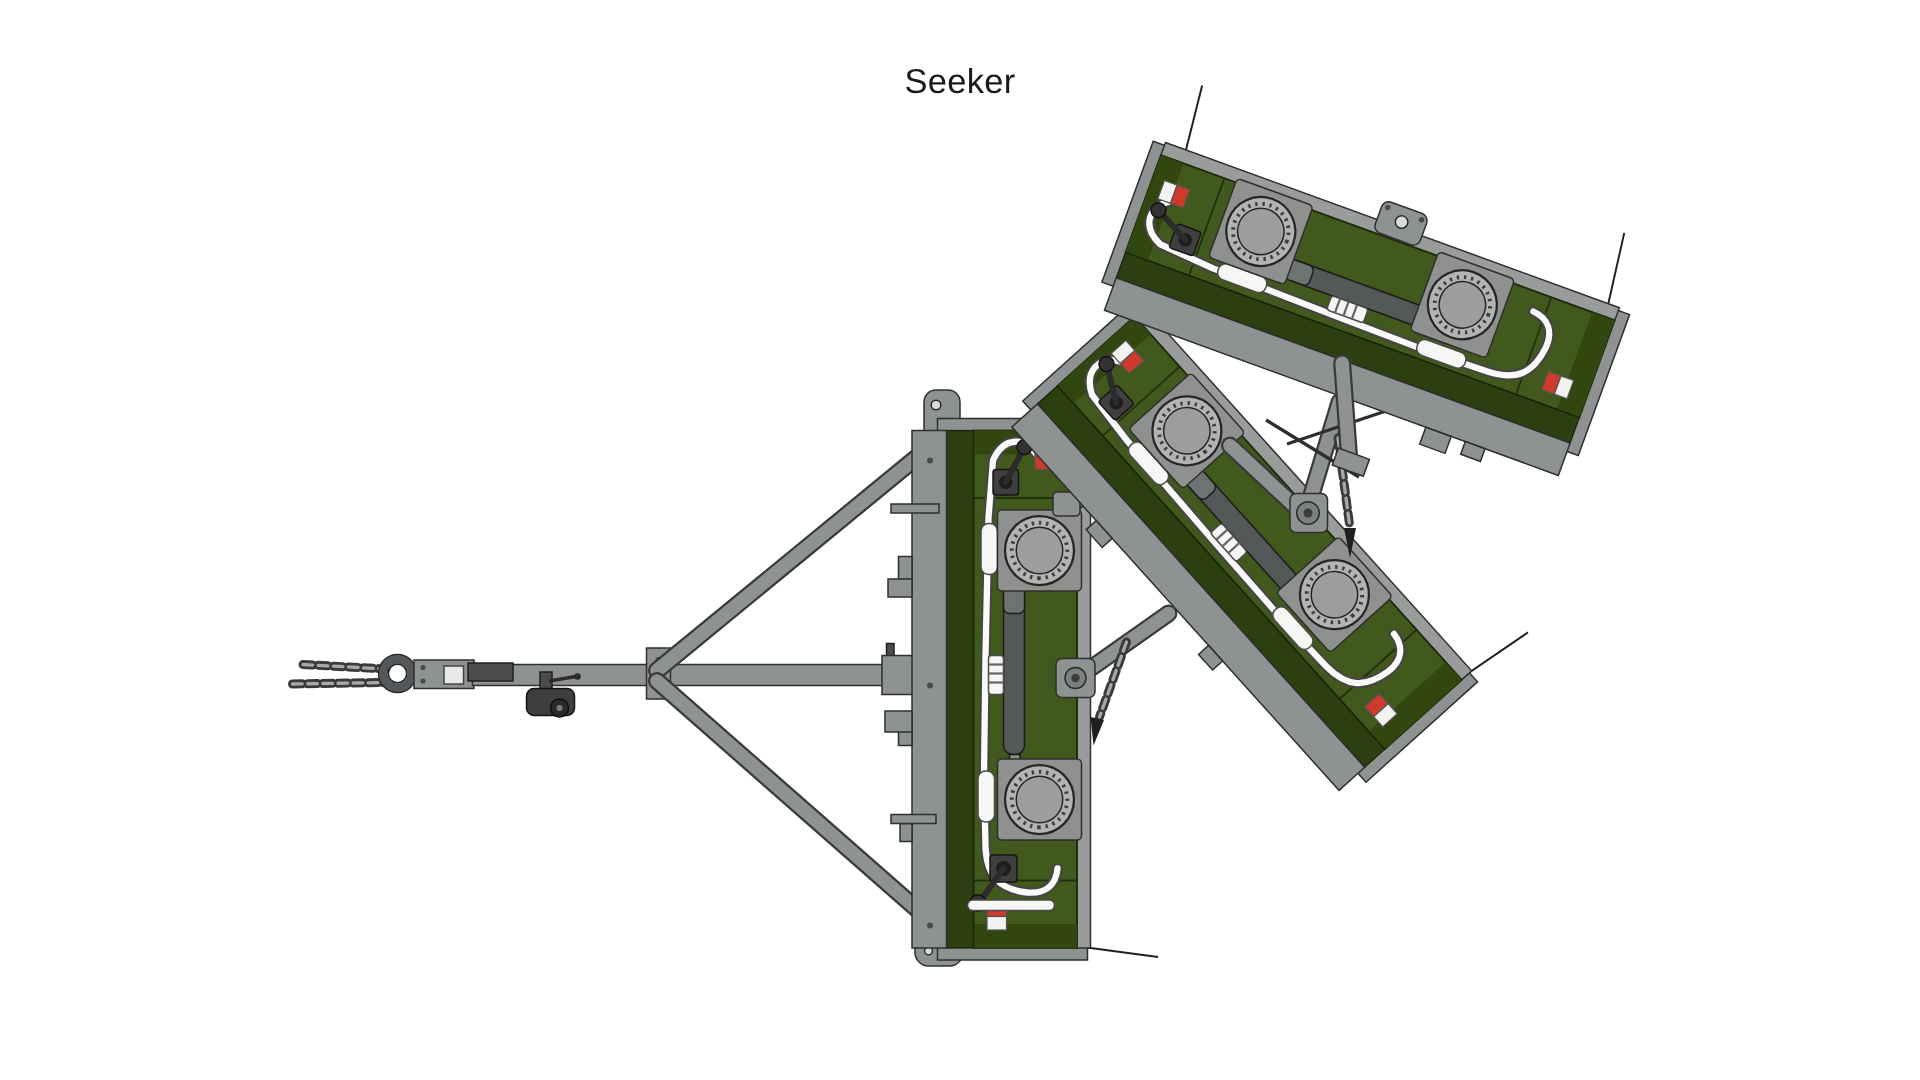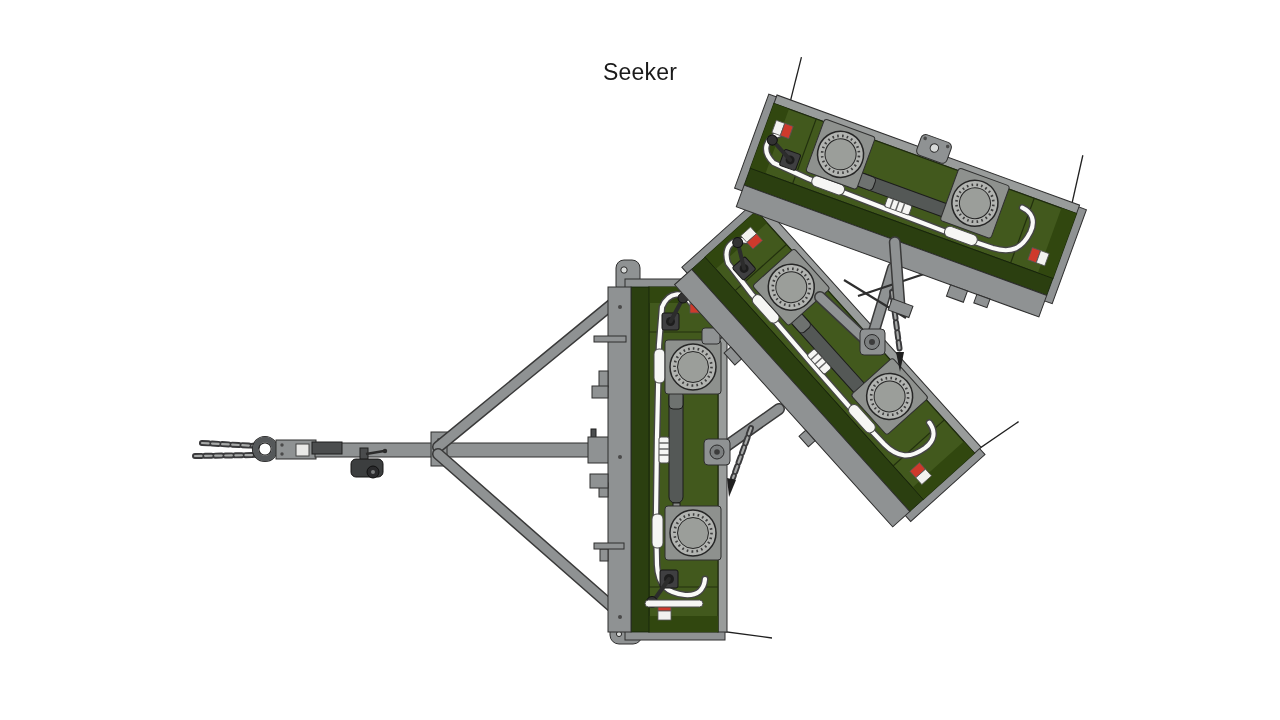--- a/index.html
+++ b/index.html
@@ -4,21 +4,21 @@
 <style>
   html,body{margin:0;padding:0;}
   body{
     width:1280px;height:720px;
     background:var(--bg,#fff);
     font-family:"Liberation Sans", sans-serif;
     overflow:hidden;position:relative;
   }
   .slide{position:absolute;inset:0;}
   .slide-title{
-    position:absolute;top:59px;left:0;width:1280px;
+    position:absolute;top:41px;left:0;width:1280px;
     text-align:center;font-size:23px;color:var(--title-color,#1a1a1a);
     letter-spacing:0.2px;
   }
   svg{position:absolute;top:0;left:0;}
   
   .trim   {fill:#999c9b;stroke:#2f2f2f;stroke-width:1;}
   .green  {fill:var(--panel-green,#42591d);stroke:#1e2b0d;stroke-width:1.2;}
   .greensh{fill:var(--panel-green-shade,#31470f);}
   .bevel  {fill:var(--panel-green-dark,#2b3f10);stroke:#16230a;stroke-width:0.8;}
   .rail   {fill:var(--frame-gray,#8f9293);stroke:#2f2f2f;stroke-width:1;}

